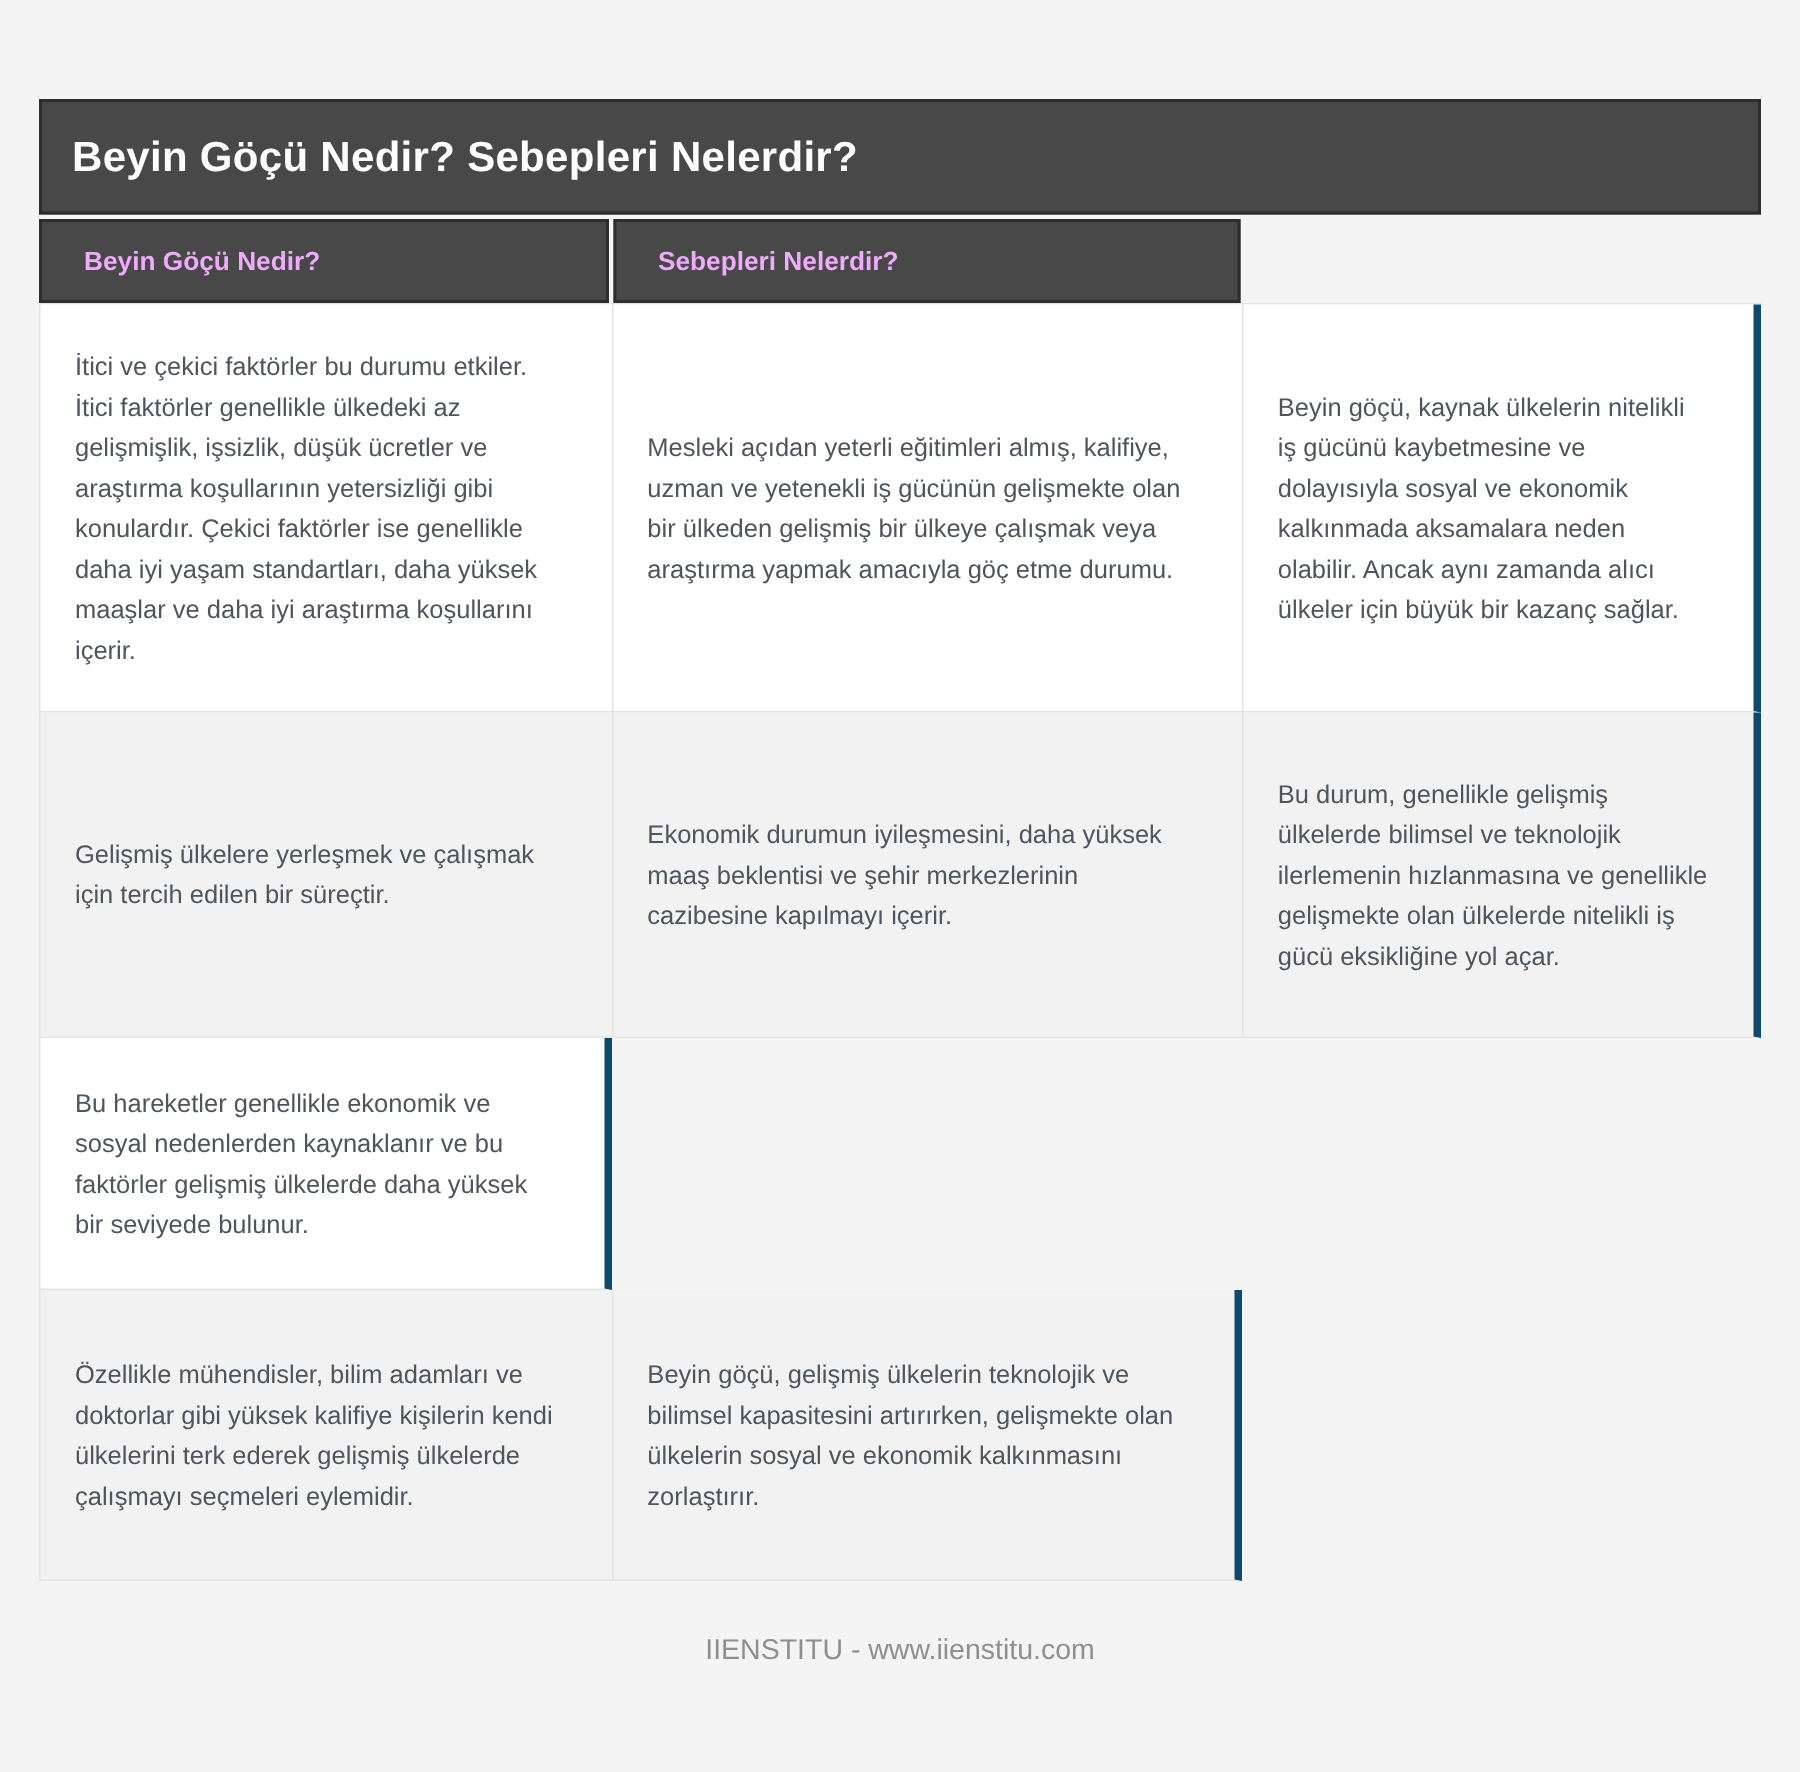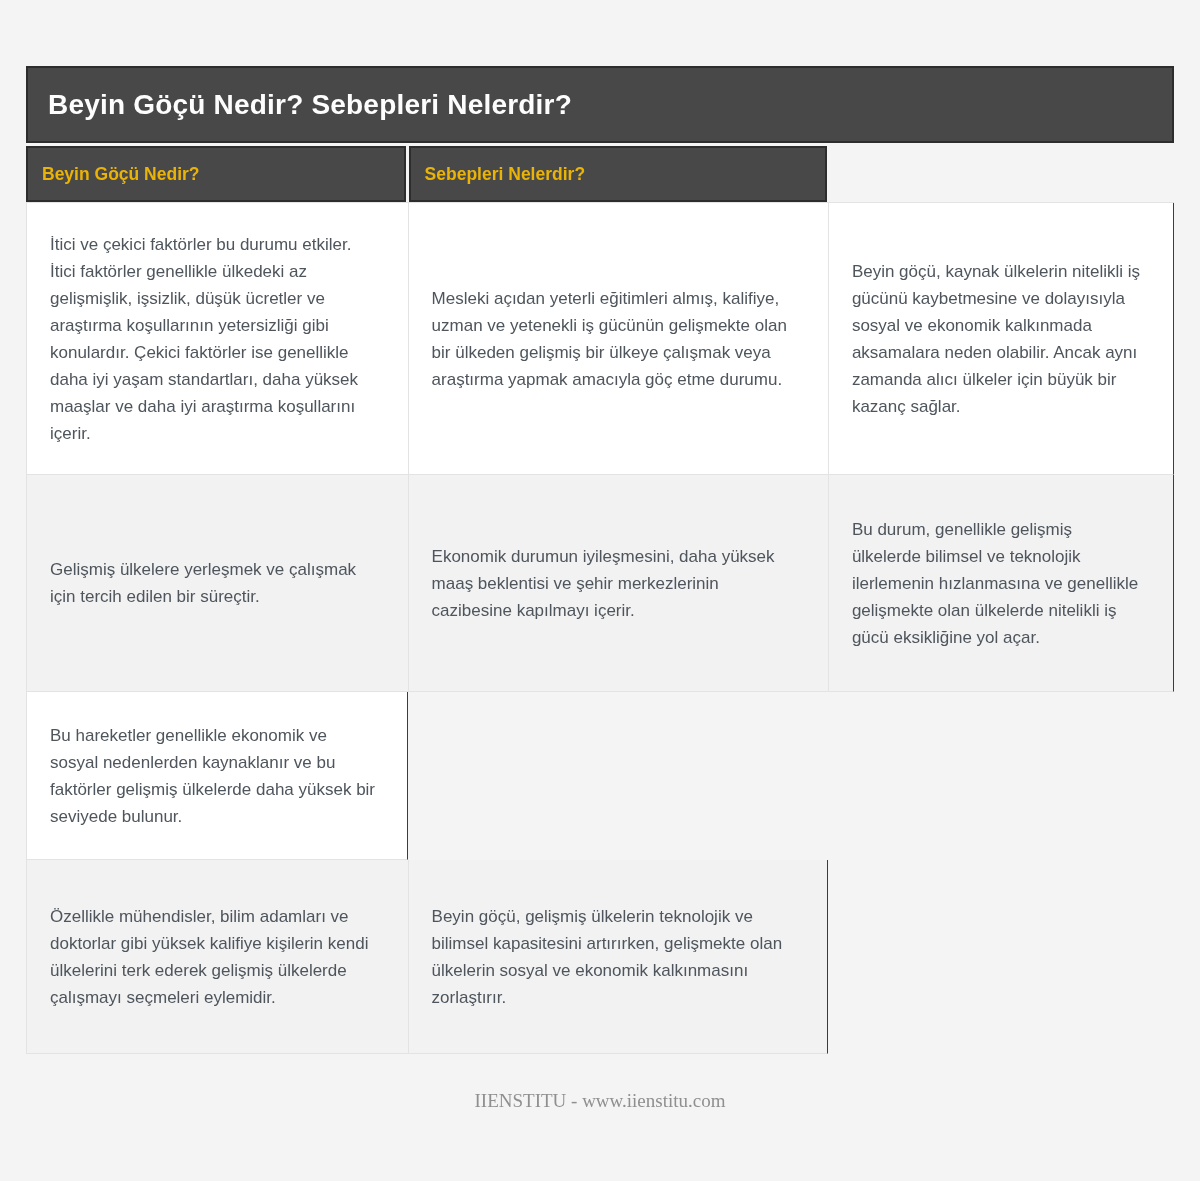--- a/index.html
+++ b/index.html
@@ -42,22 +42,22 @@
     grid-template-columns: 355fr 391fr 322fr;
     column-gap: 3px;
   }
   .th {
     box-sizing: border-box;
     height: 56px;
     background: #484848;
     border: 2px solid #2d2d2d;
     display: flex;
     align-items: center;
-    padding: 0 14px;
-    color: #eab308;
+    padding: 0 28px;
+    color: #f0abfc;
     font-size: 17.5px;
     font-weight: bold;
   }
   .tbody {
     border-top: 1px solid #e3e3e3;
   }
   .row {
     display: grid;
     grid-template-columns: 355fr 391fr 322fr;
   }
@@ -67,35 +67,34 @@
     border-bottom: 1px solid #e3e3e3;
     background: #ffffff;
     display: flex;
     align-items: center;
     padding: 16px 30px 16px 23px;
     color: #4e555c;
     font-size: 17px;
     line-height: 27px;
   }
   .row .cell:last-child {
-    border-right: 1px solid #0c4a6e;
+    border-right: 5px solid #0c4a6e;
   }
   .row:nth-child(even) .cell {
     background: #f2f2f2;
   }
   .row:nth-child(1) .cell { min-height: 272px; }
   .row:nth-child(2) .cell { min-height: 217px; }
   .row:nth-child(3) .cell { min-height: 168px; }
   .row:nth-child(4) .cell { min-height: 194px; }
   .footer {
     margin-top: 36px;
     text-align: center;
     color: #8f8f8f;
     font-size: 19px;
-    font-family: Liberation Serif, serif;
   }
 </style>
 </head>
 <body>
 
 <div class="canvas">
   <div class="sheet">
 
     <div class="title-bar">
       <h1>Beyin Göçü Nedir? Sebepleri Nelerdir?</h1>

